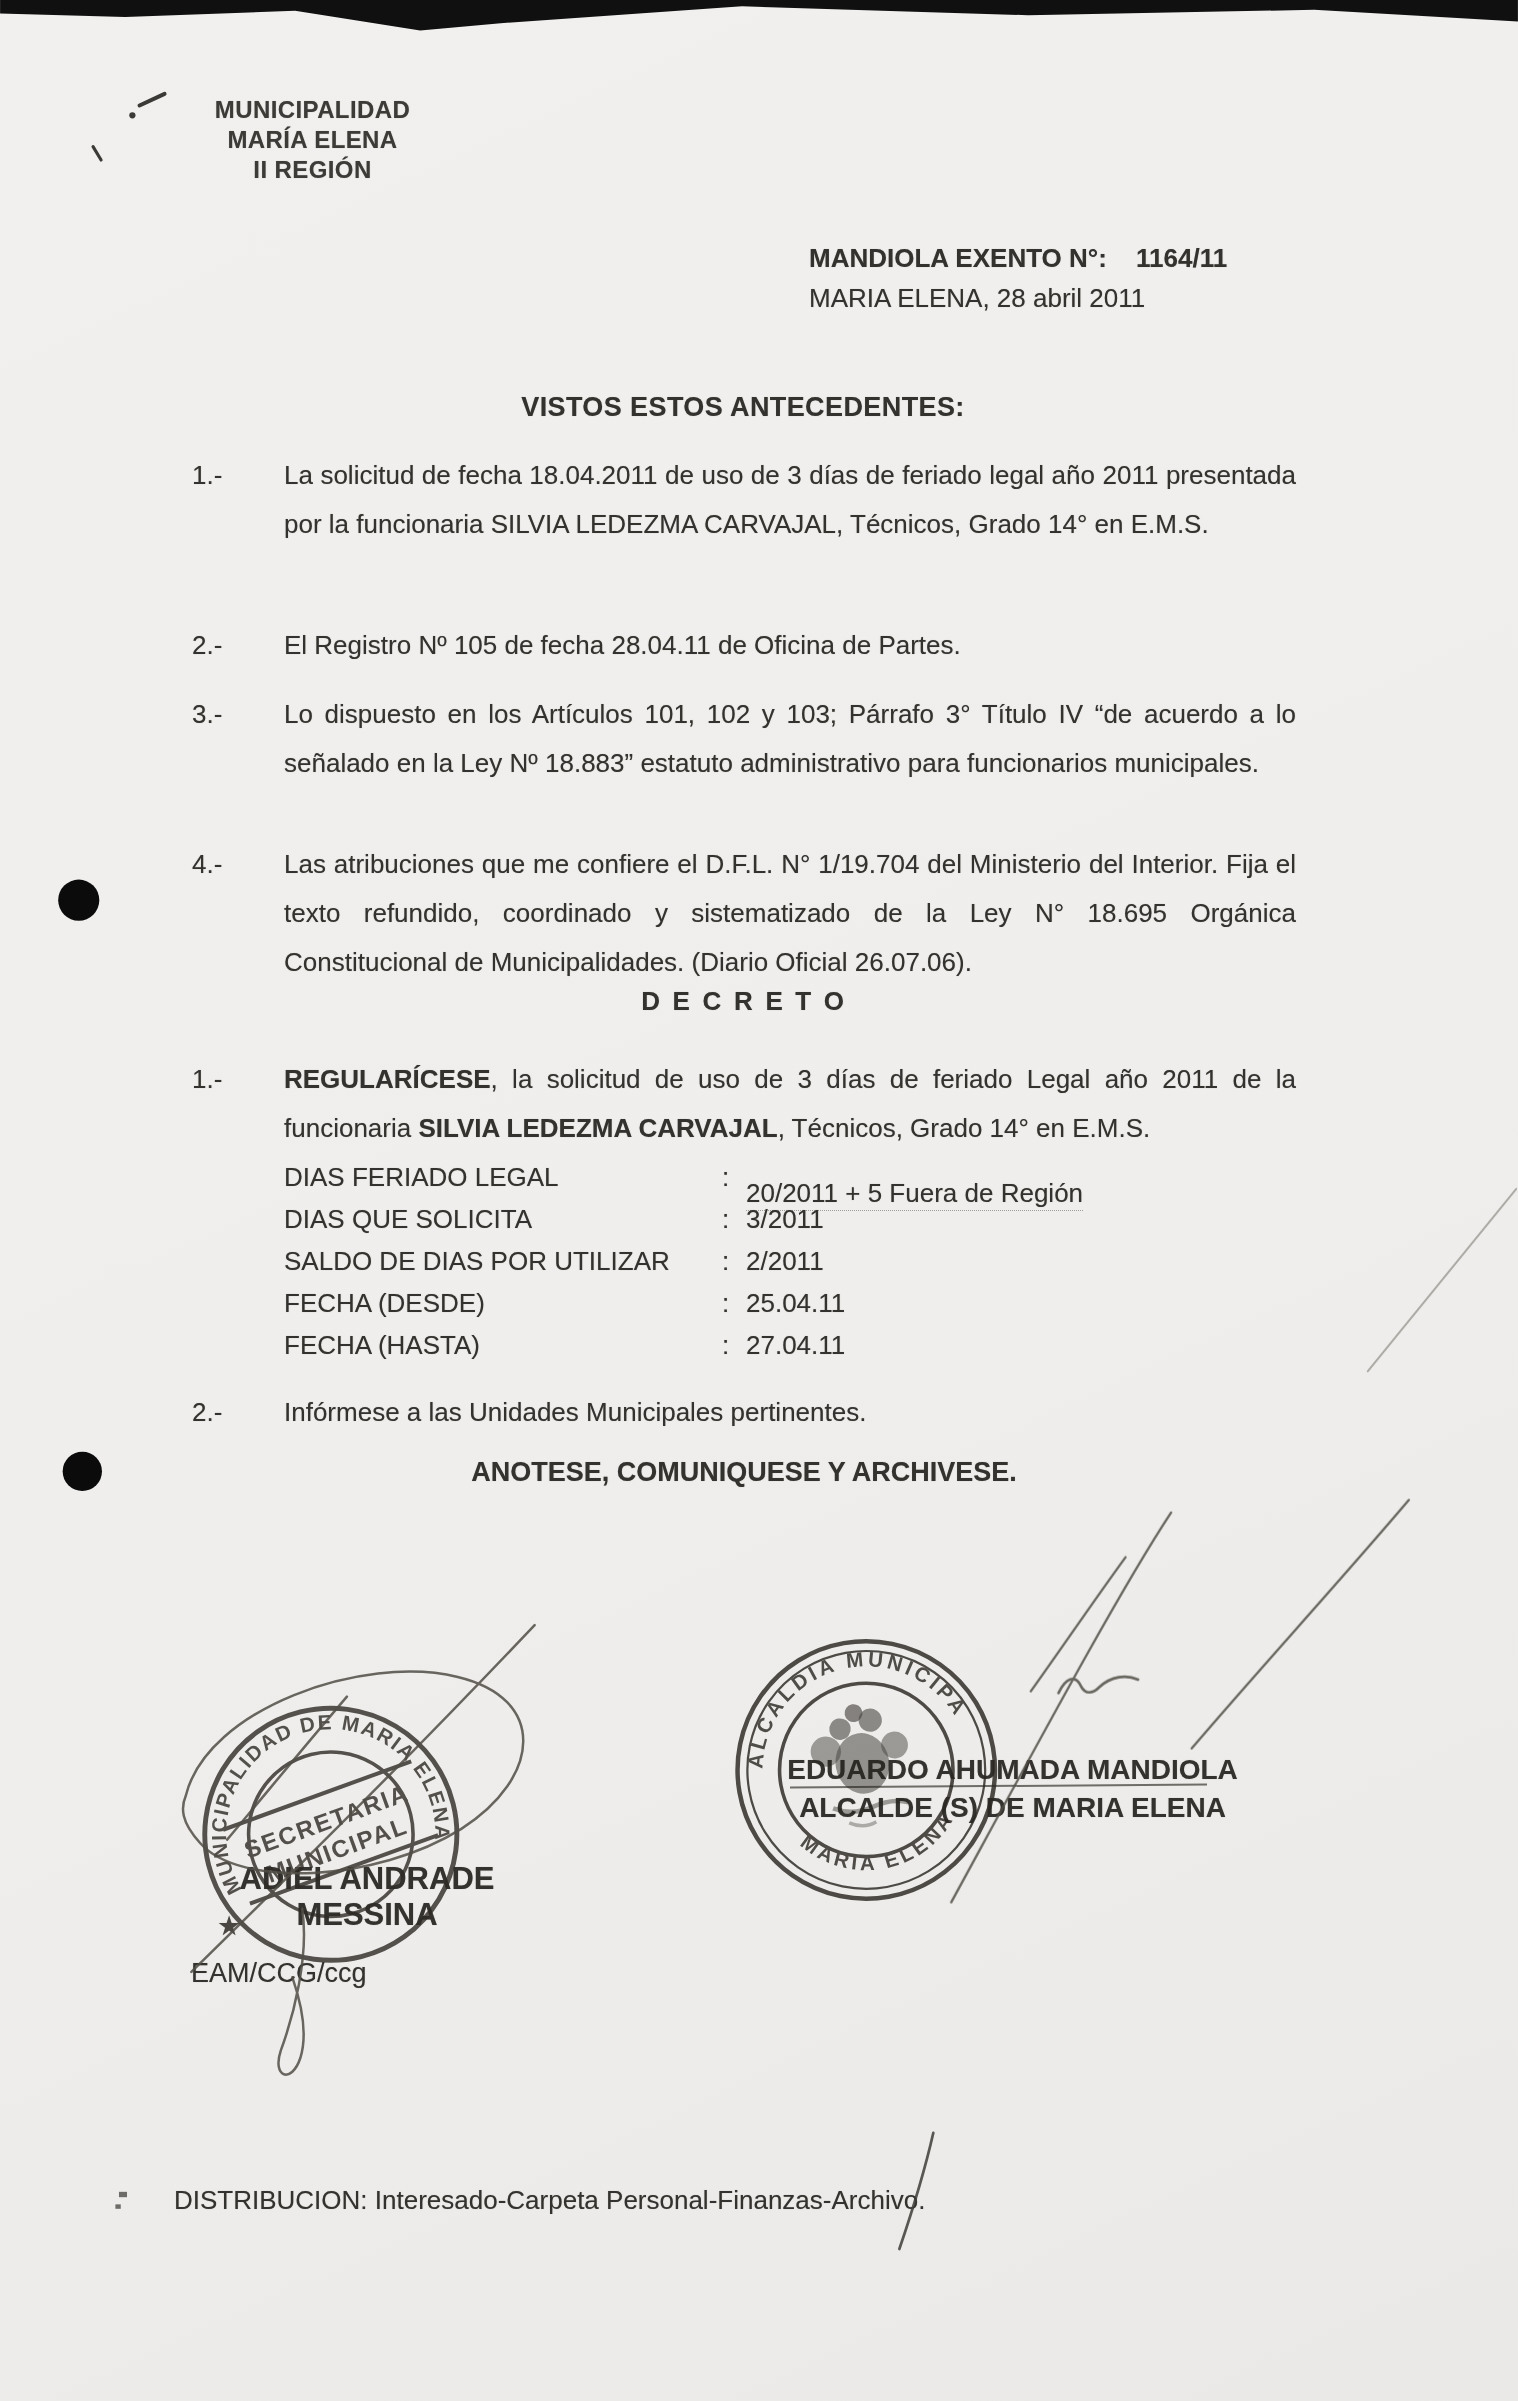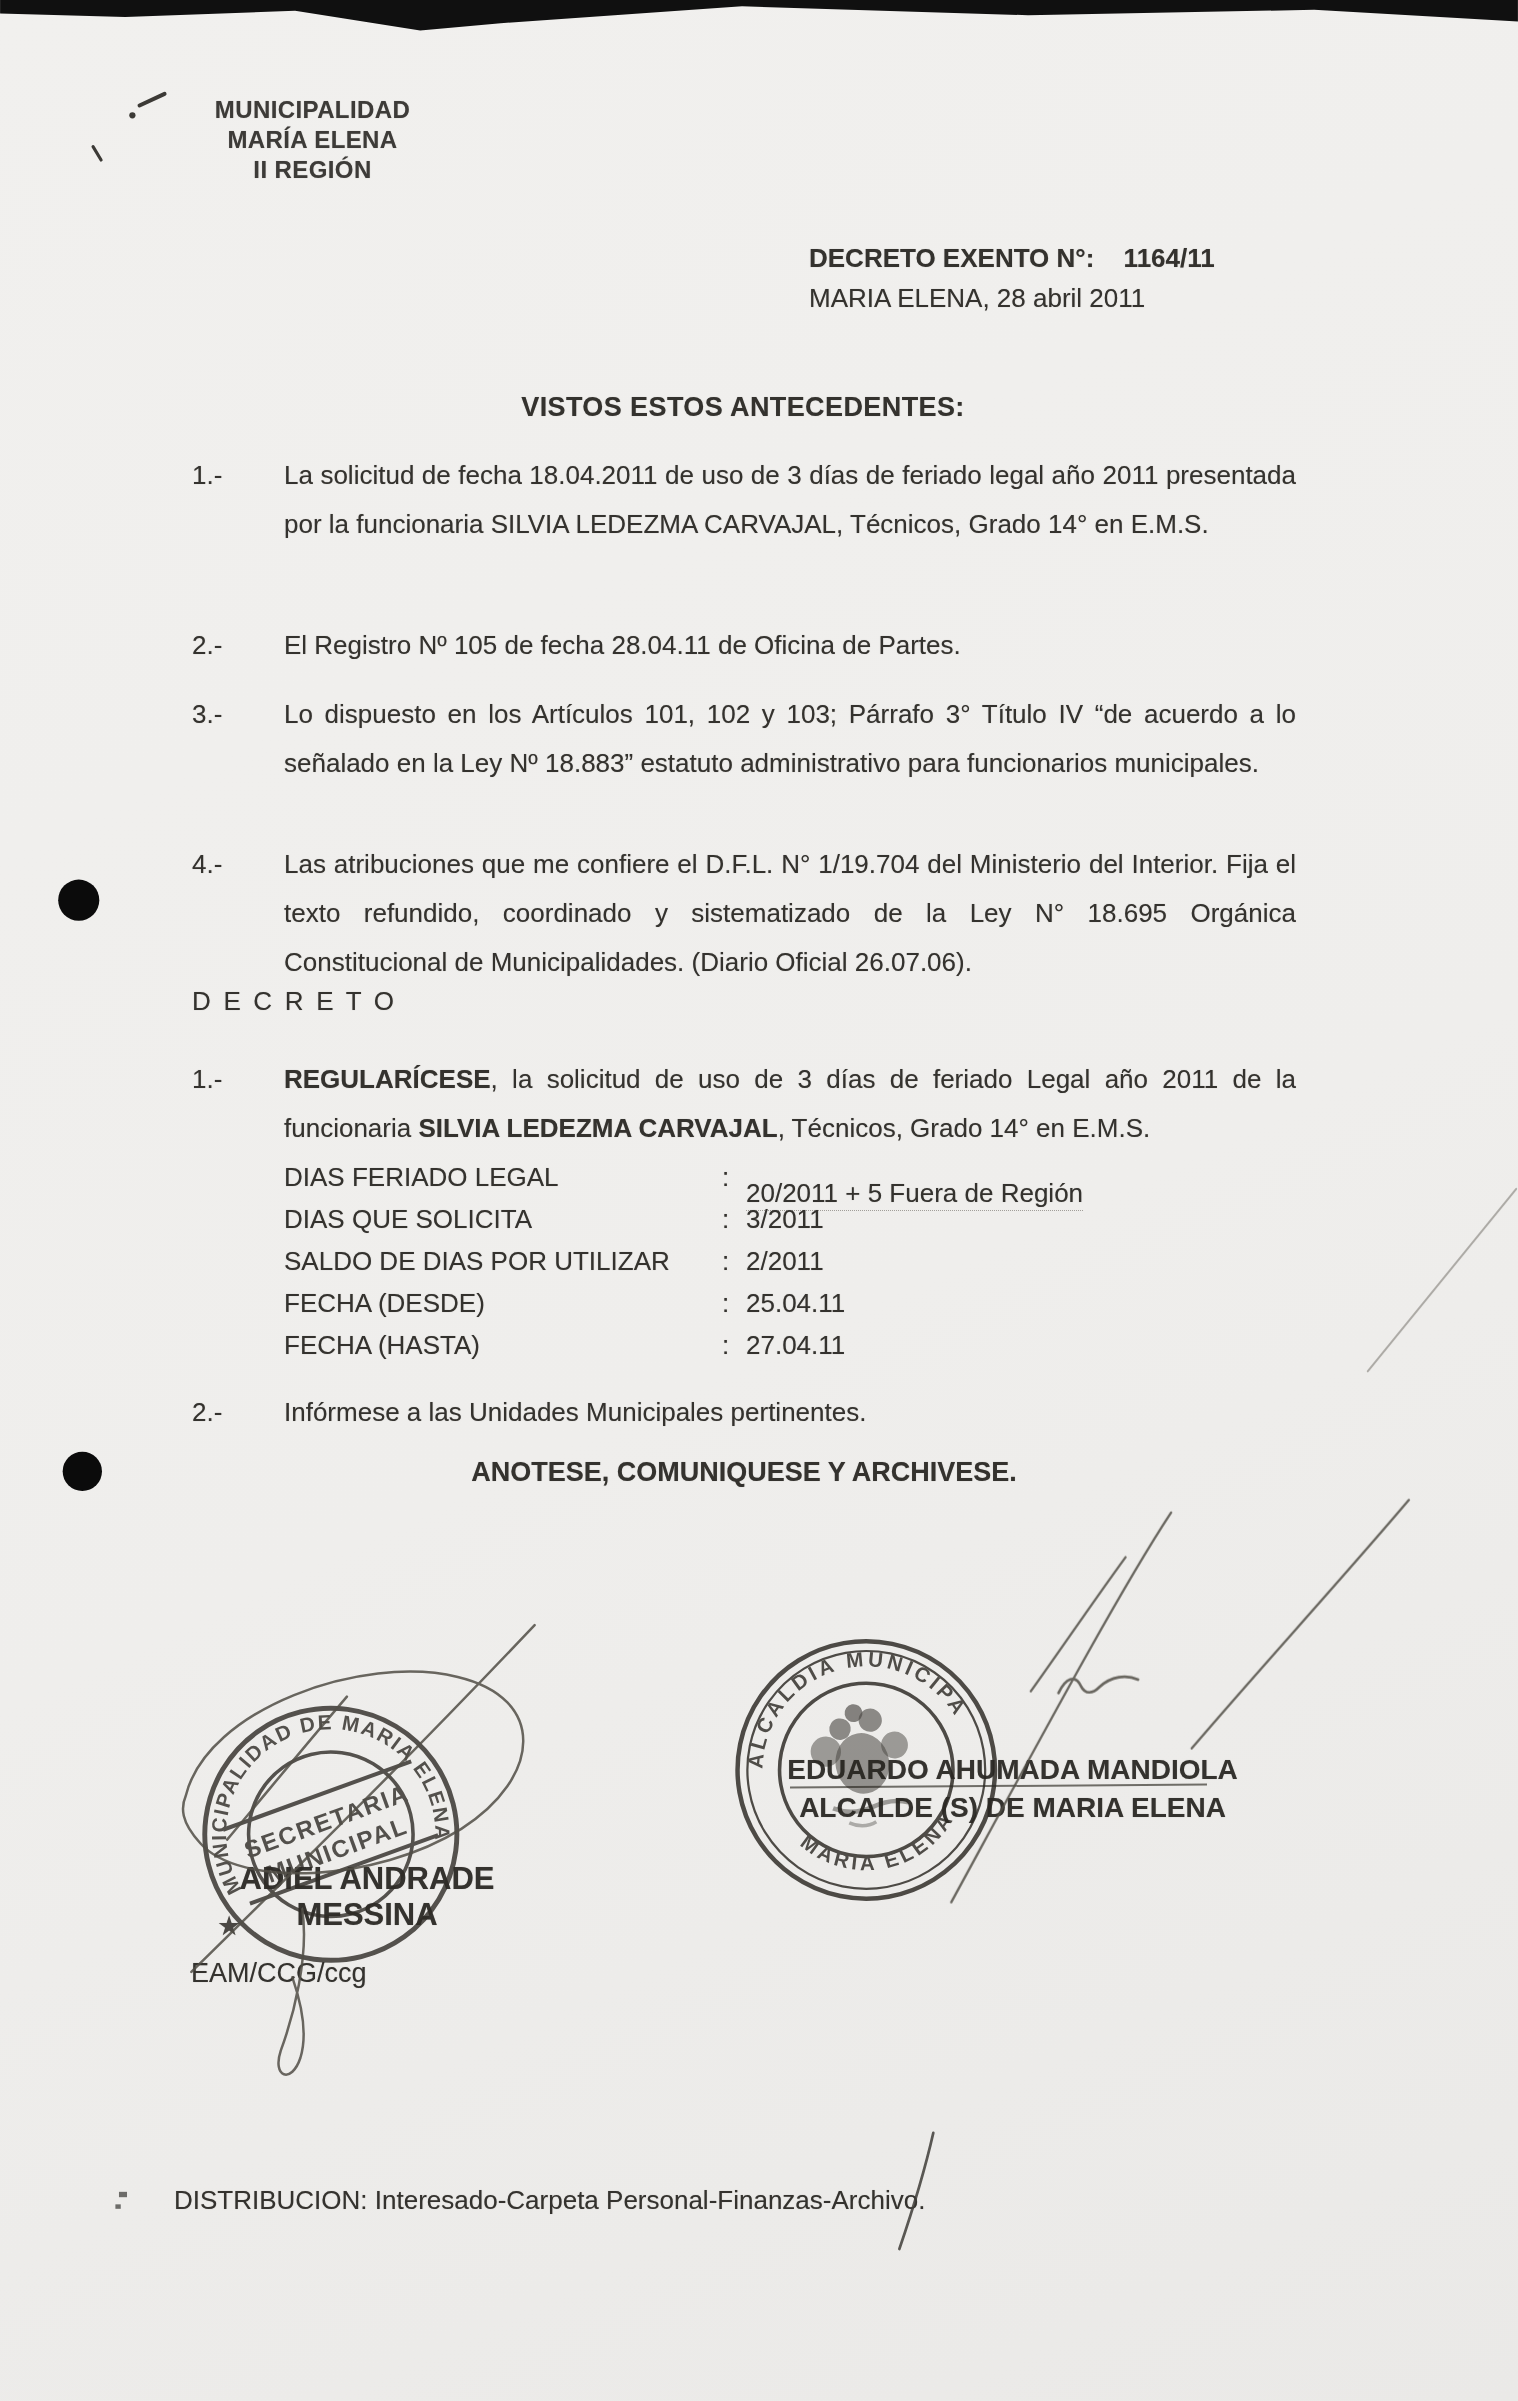--- a/index.html
+++ b/index.html
@@ -15,21 +15,21 @@
   .doc{color:#34322e;text-shadow:0 0 0.9px rgba(52,50,46,.38);}
   .b{font-weight:bold;}
   .letterhead{left:198px;top:95px;width:229px;text-align:center;
     font-size:24px;font-weight:bold;line-height:30px;letter-spacing:0.4px;color:#3d3b38;}
   .decree-line{left:809px;top:243px;font-size:26px;}
   .place-date{left:809px;top:283px;font-size:26px;}
   .sec-title{left:191px;top:392px;width:1104px;text-align:center;font-size:27px;font-weight:bold;letter-spacing:0.4px;}
   .v-item{left:192px;width:1109px;font-size:26px;line-height:49px;}
   .v-item .num{position:absolute;left:0;top:0;}
   .v-item .txt{margin-left:92px;width:1012px;text-align:justify;display:block;}
-  .h-decreto{left:192px;top:986px;width:1104px;text-align:left;font-size:26px;font-weight:normal;letter-spacing:2.7px;}
+  .h-decreto{left:192px;top:986px;width:1104px;text-align:center;font-size:26px;font-weight:bold;letter-spacing:2.7px;}
   .leave-table{left:284px;top:1162px;width:894px;font-size:26px;}
   .lt-row{position:relative;height:42px;}
   .lt-label{position:absolute;left:0;}
   .lt-sep{position:absolute;left:438px;}
   .lt-value{position:absolute;left:462px;}
   .lt-underline{border-bottom:1.8px dotted rgba(96,93,86,.55);padding-bottom:0.9px;margin-top:16px;}
   .closing{left:192px;top:1457px;width:1104px;text-align:center;font-size:27px;font-weight:bold;}
   .sig-left{left:183px;top:1861px;width:368px;text-align:center;font-size:31px;font-weight:bold;line-height:36px;}
   .sig-right{left:787px;top:1751px;width:451px;text-align:center;font-size:28px;font-weight:bold;line-height:38px;}
   .sig-underline{left:790px;top:1785px;width:417px;height:1.8px;background:rgba(62,59,53,.72);transform:rotate(-.4deg);}
@@ -44,21 +44,21 @@
 
 <div class="page">
 
   <div class="abs doc letterhead">
     <div>MUNICIPALIDAD</div>
     <div>MARÍA ELENA</div>
     <div>II REGIÓN</div>
   </div>
 
   <div class="abs doc decree-line">
-    <span class="b">DECRETO EXENTO N°:</span>
+    <span class="b">MANDIOLA EXENTO N°:</span>
     <span class="b" style="margin-left:22px;">1164/11</span>
   </div>
   <div class="abs doc place-date">MARIA ELENA, 28 abril 2011</div>
 
   <div class="abs doc sec-title">VISTOS ESTOS ANTECEDENTES:</div>
 
   <div class="abs doc v-item" style="top:451px;">
     <span class="num">1.-</span>
     <span class="txt">La solicitud de fecha 18.04.2011 de uso de 3 días de feriado legal año 2011 presentada por la funcionaria SILVIA LEDEZMA CARVAJAL, Técnicos, Grado 14° en E.M.S.</span>
   </div>

